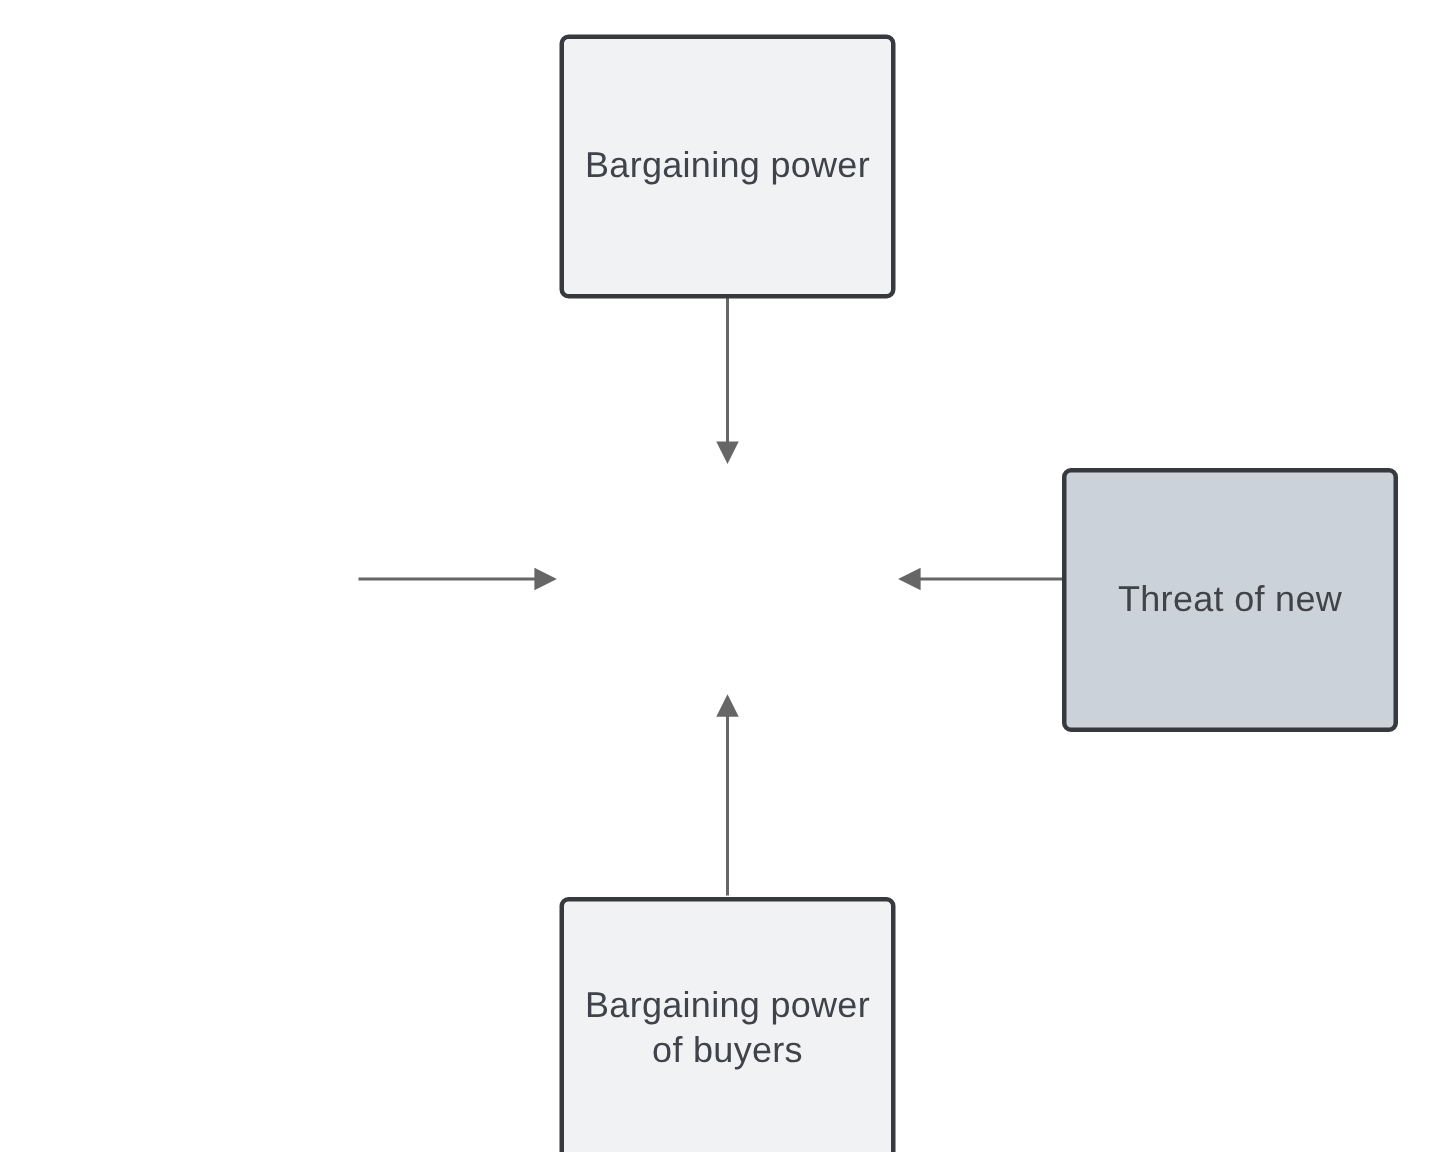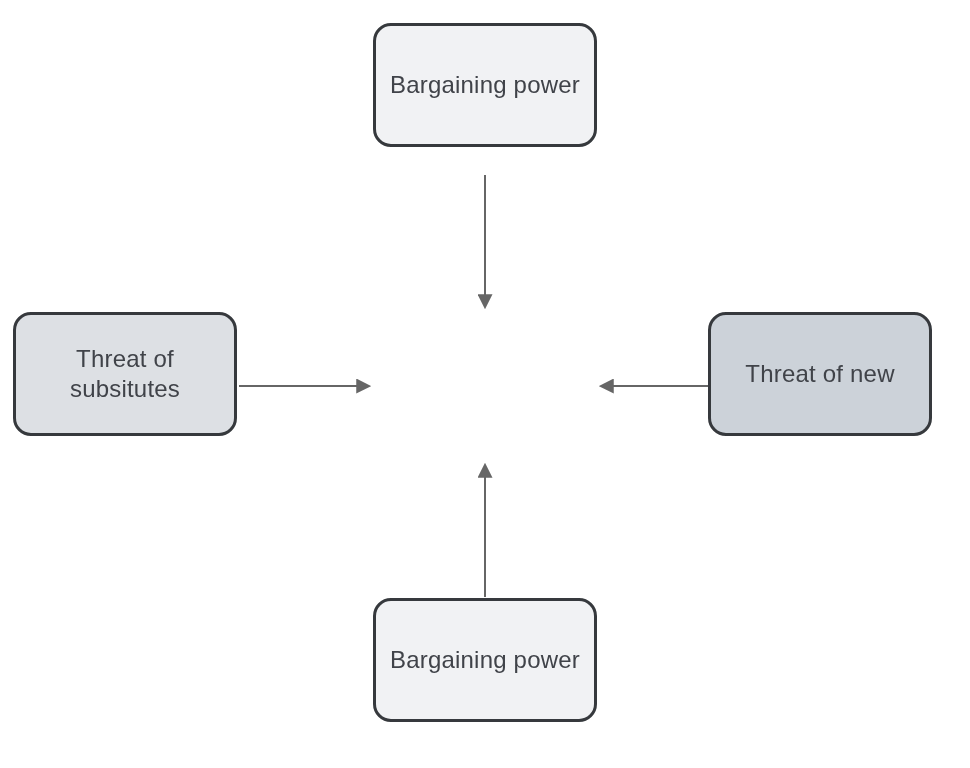--- a/index.html
+++ b/index.html
@@ -18,23 +18,23 @@
   .canvas {
     position: relative;
     width: 970px;
     height: 768px;
     background: var(--bg);
     overflow: hidden;
   }
   .node {
     position: absolute;
     width: 224px;
-    height: 124px;
+    height: 176px;
     border: 3px solid var(--border);
-    border-radius: 18px;
+    border-radius: 6px;
     display: flex;
     align-items: center;
     justify-content: center;
     background: #ffffff;
   }
   .node-label {
     text-align: center;
     font-size: 24px;
     line-height: 30px;
     color: var(--text);
@@ -80,33 +80,28 @@
     <line class="connector" x1="727" y1="386" x2="601" y2="386" marker-end="url(#arrowhead)"></line>
     <line class="connector" x1="485" y1="597" x2="485" y2="465" marker-end="url(#arrowhead)"></line>
   </svg>
 
   <div class="node node--suppliers" style="background-color: rgb(241, 242, 244);">
     <div class="node-label">
       <span class="line">Bargaining power</span>
     </div>
   </div>
 
-  <div class="node node--substitutes" style="background-color: rgb(221, 224, 228);">
-    <div class="node-label">
-      <span class="line">Threat of</span>
-      <span class="line">subsitutes</span>
-    </div>
-  </div>
 
 
   <div class="node node--entrants" style="background-color: rgb(204, 210, 217);">
     <div class="node-label">
       <span class="line">Threat of new</span>
     </div>
   </div>
 
   <div class="node node--buyers" style="background-color: rgb(241, 242, 244);">
     <div class="node-label">
       <span class="line">Bargaining power</span>
+      <span class="line">of buyers</span>
     </div>
   </div>
 
 </div>
 
 </body></html>

